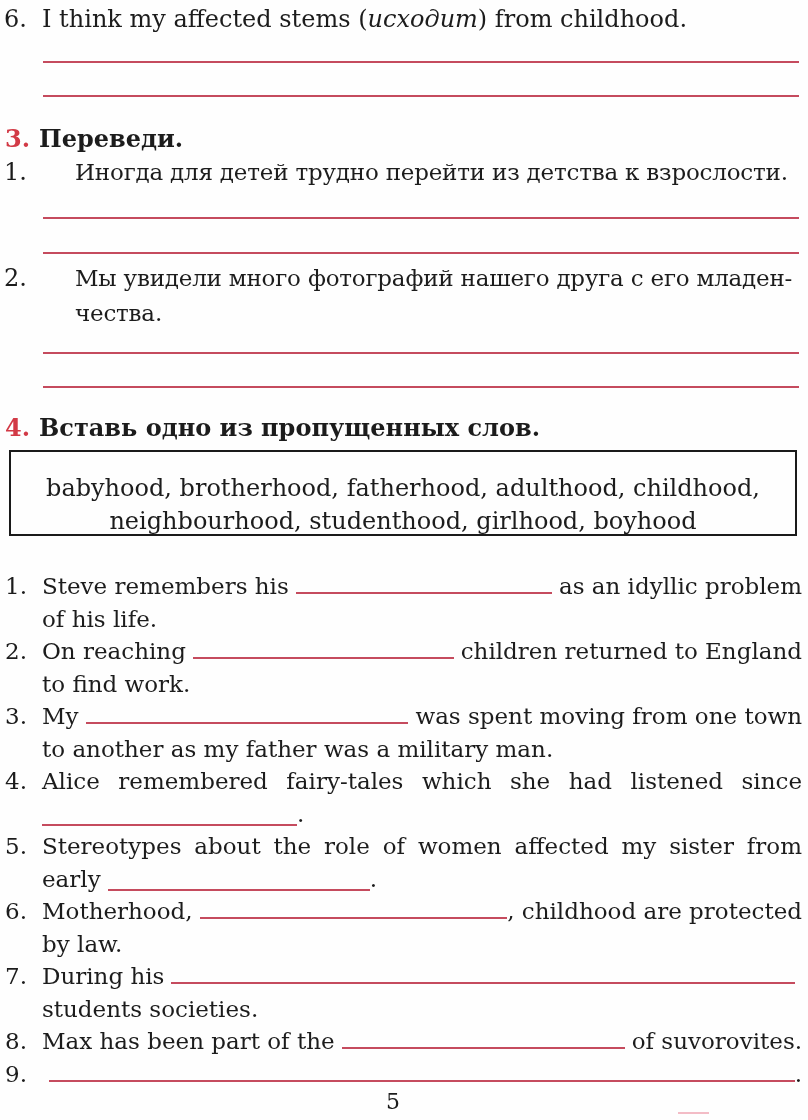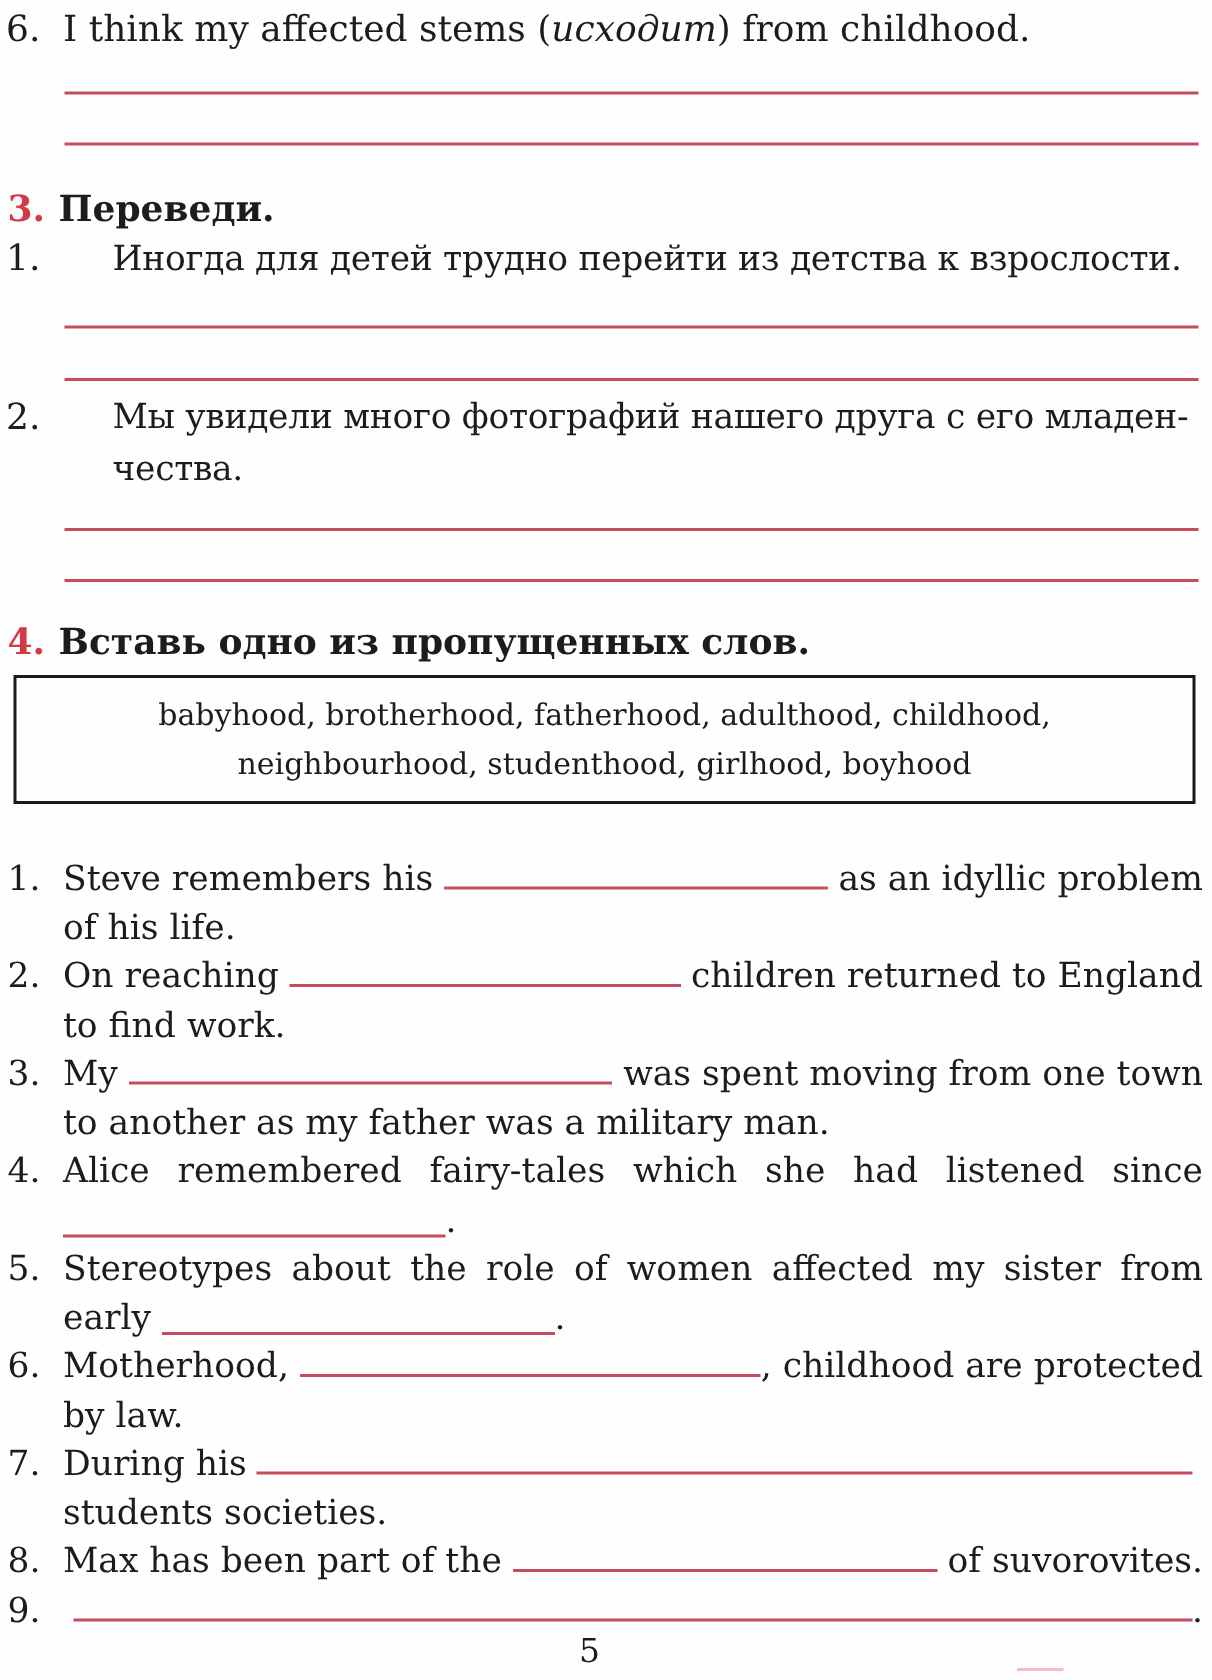--- a/index.html
+++ b/index.html
@@ -23,21 +23,21 @@
 
   
   .sechead{position:absolute;left:5px;width:790px;font-size:24px;font-weight:bold;line-height:30px;}
   .sechead .secnum{color:var(--accent_red);display:inline-block;width:34px;}
 
   .ru-line{white-space:nowrap;letter-spacing:-0.2px;font-size:23px;margin-left:33px;}
   .it{font-style:italic;}
 
   
   .wordbox{position:absolute;left:9px;top:450px;width:788px;height:86px;border:2.5px solid #1a1a1a;
-           text-align:center;font-size:20px;line-height:33px;padding-top:8px;}
+           text-align:center;font-size:24px;line-height:33px;padding-top:20px;}
 
   
   .flist{position:absolute;left:3px;top:570px;width:799px;font-size:23px;}
   .fitem{position:relative;padding-left:39px;line-height:32.5px;}
   .fitem .num{position:absolute;left:2px;top:0;}
   .fl{height:32.5px;white-space:nowrap;}
   .fl.flex{display:flex;align-items:baseline;white-space:nowrap;text-align:center;}
   .fl.jlast{white-space:normal;text-align:justify;text-align-last:justify;}
   .seg{flex:0 0 auto;}
   .blank{display:inline-block;height:15px;border-bottom:2px solid var(--rule_red);}

